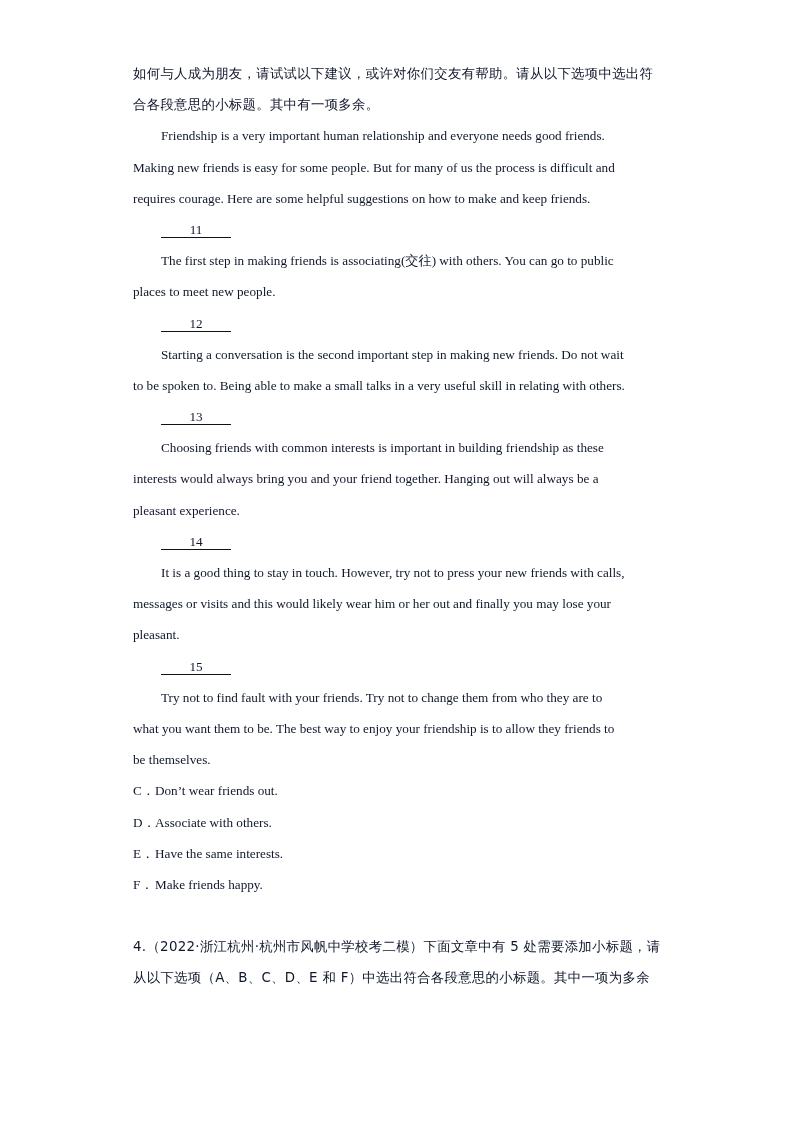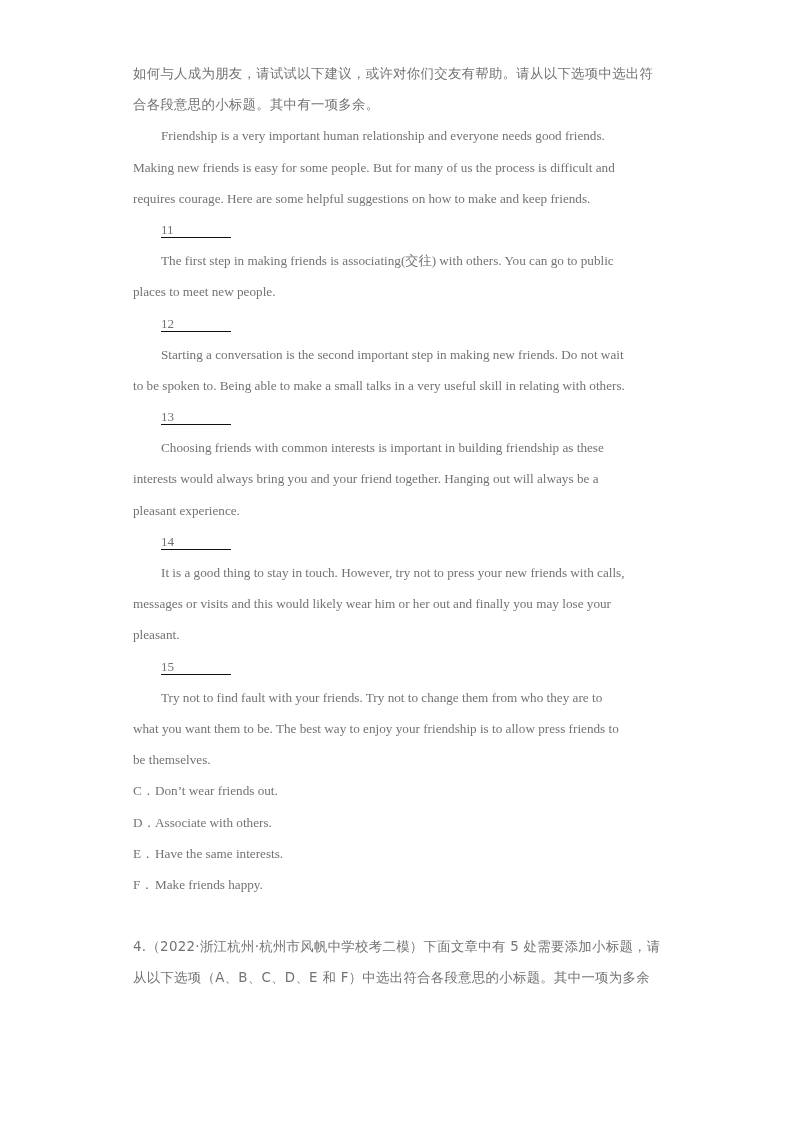--- a/index.html
+++ b/index.html
@@ -1,26 +1,26 @@
 <!DOCTYPE html>
 <html><head>
   <meta charset="utf-8">
   <style>
     html, body { margin: 0; padding: 0; background: #ffffff; }
     body { width: 794px; height: 1123px; position: relative; overflow: hidden; }
     .page {
       position: absolute; left: 133px; top: 58px; width: 530px;
       font-family: "Liberation Serif", "DejaVu Serif", serif;
-      color: #737373; font-size: 13.2px;
+      color: #0f172a; font-size: 13.2px;
     }
     .line { height: 31.2px; line-height: 31.2px; white-space: nowrap; }
     .cn { font-family: "DejaVu Sans", "Liberation Sans", sans-serif; font-size: 13.4px; letter-spacing: 0.3px; }
     .indent { padding-left: 28px; }
     .blank {
-      display: inline-block; width: 70px; text-align: left;
+      display: inline-block; width: 70px; text-align: center;
       border-bottom: 1px solid #111; line-height: 14px; margin-left: 28px;
     }
     .opt-letter { display: inline-block; width: 22px; }
     .gap { height: 31px; }
   </style>
 </head>
 <body>
 
 <div class="page">
 
@@ -57,21 +57,21 @@
   <div>
     <div class="line"><span class="blank">14</span></div>
     <div class="line indent">It is a good thing to stay in touch. However, try not to press your new friends with calls,</div>
     <div class="line">messages or visits and this would likely wear him or her out and finally you may lose your</div>
     <div class="line">pleasant.</div>
   </div>
 
   <div>
     <div class="line"><span class="blank">15</span></div>
     <div class="line indent">Try not to find fault with your friends. Try not to change them from who they are to</div>
-    <div class="line">what you want them to be. The best way to enjoy your friendship is to allow press friends to</div>
+    <div class="line">what you want them to be. The best way to enjoy your friendship is to allow they friends to</div>
     <div class="line">be themselves.</div>
   </div>
 
   <div>
     <div class="line"><span class="opt-letter">C．</span><span>Don’t wear friends out.</span></div>
     <div class="line"><span class="opt-letter">D．</span><span>Associate with others.</span></div>
     <div class="line"><span class="opt-letter">E．</span><span>Have the same interests.</span></div>
     <div class="line"><span class="opt-letter">F．</span><span>Make friends happy.</span></div>
   </div>
 

